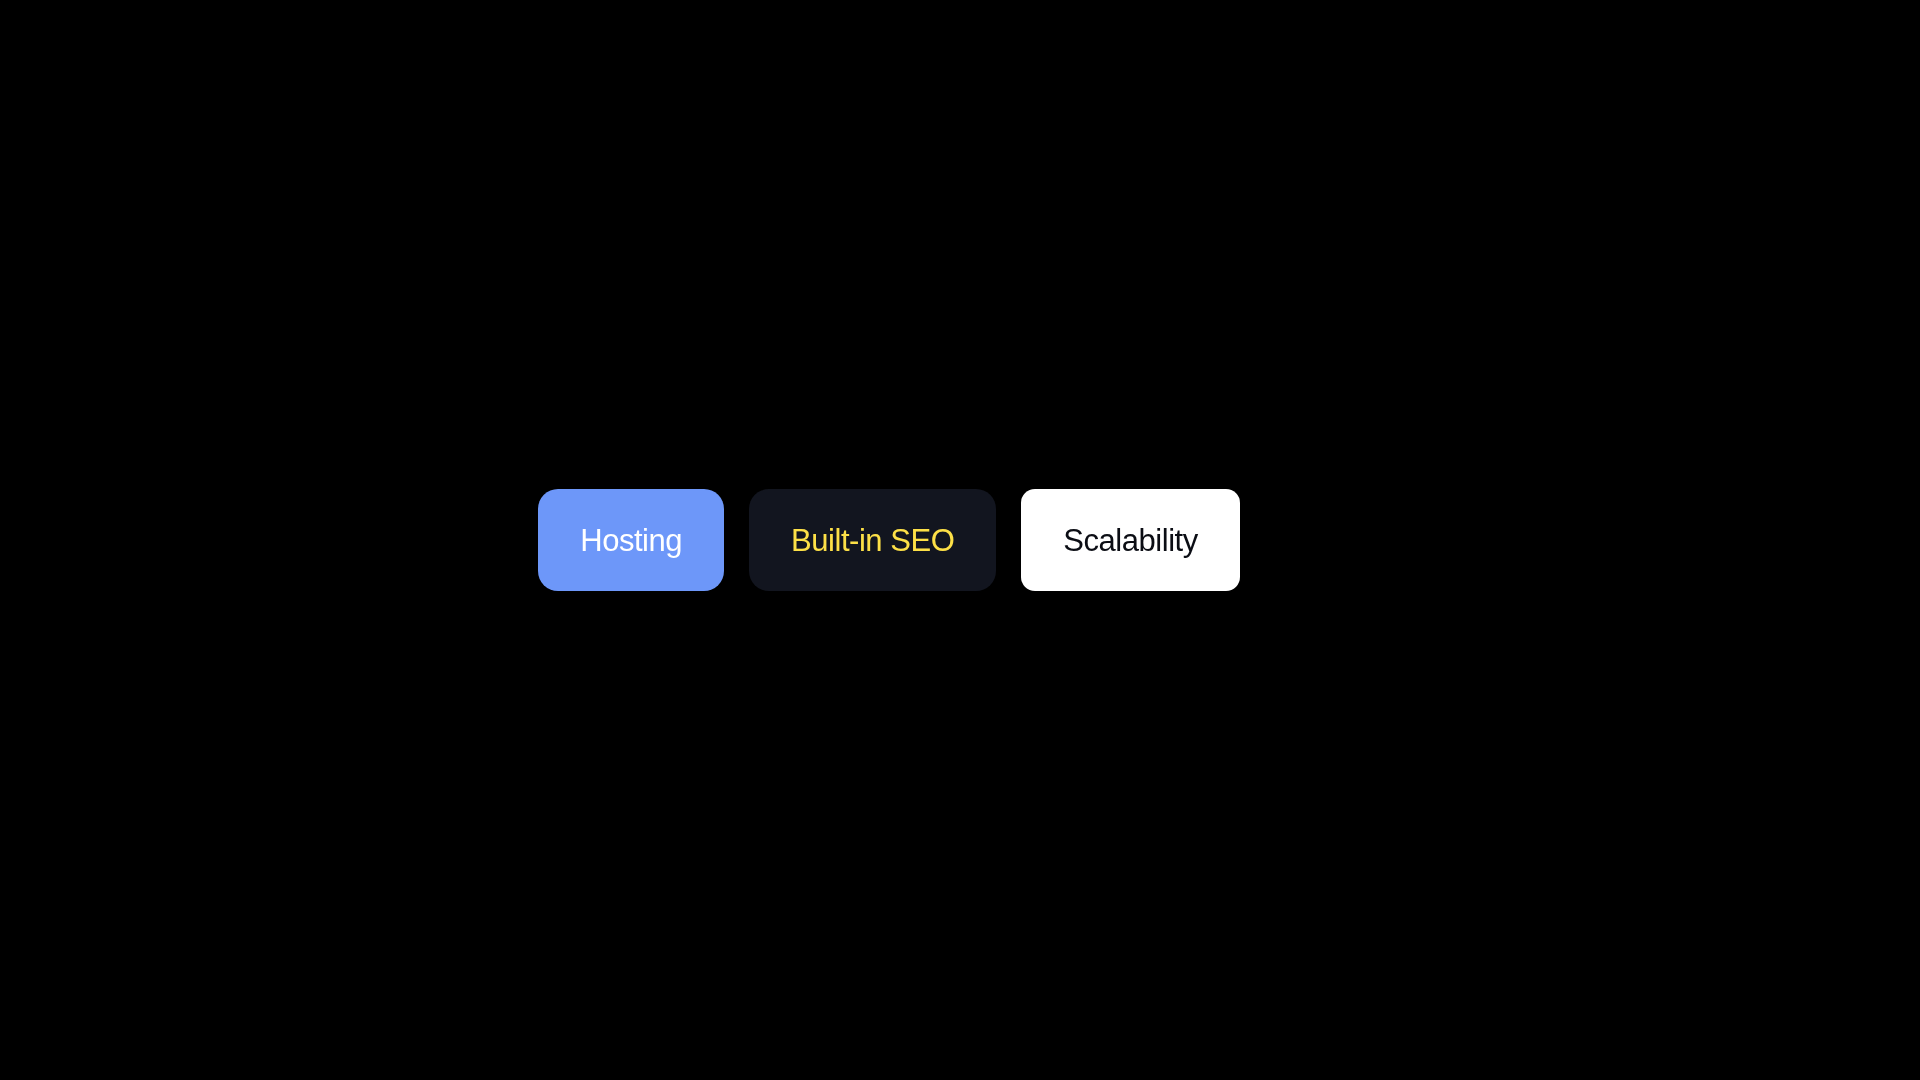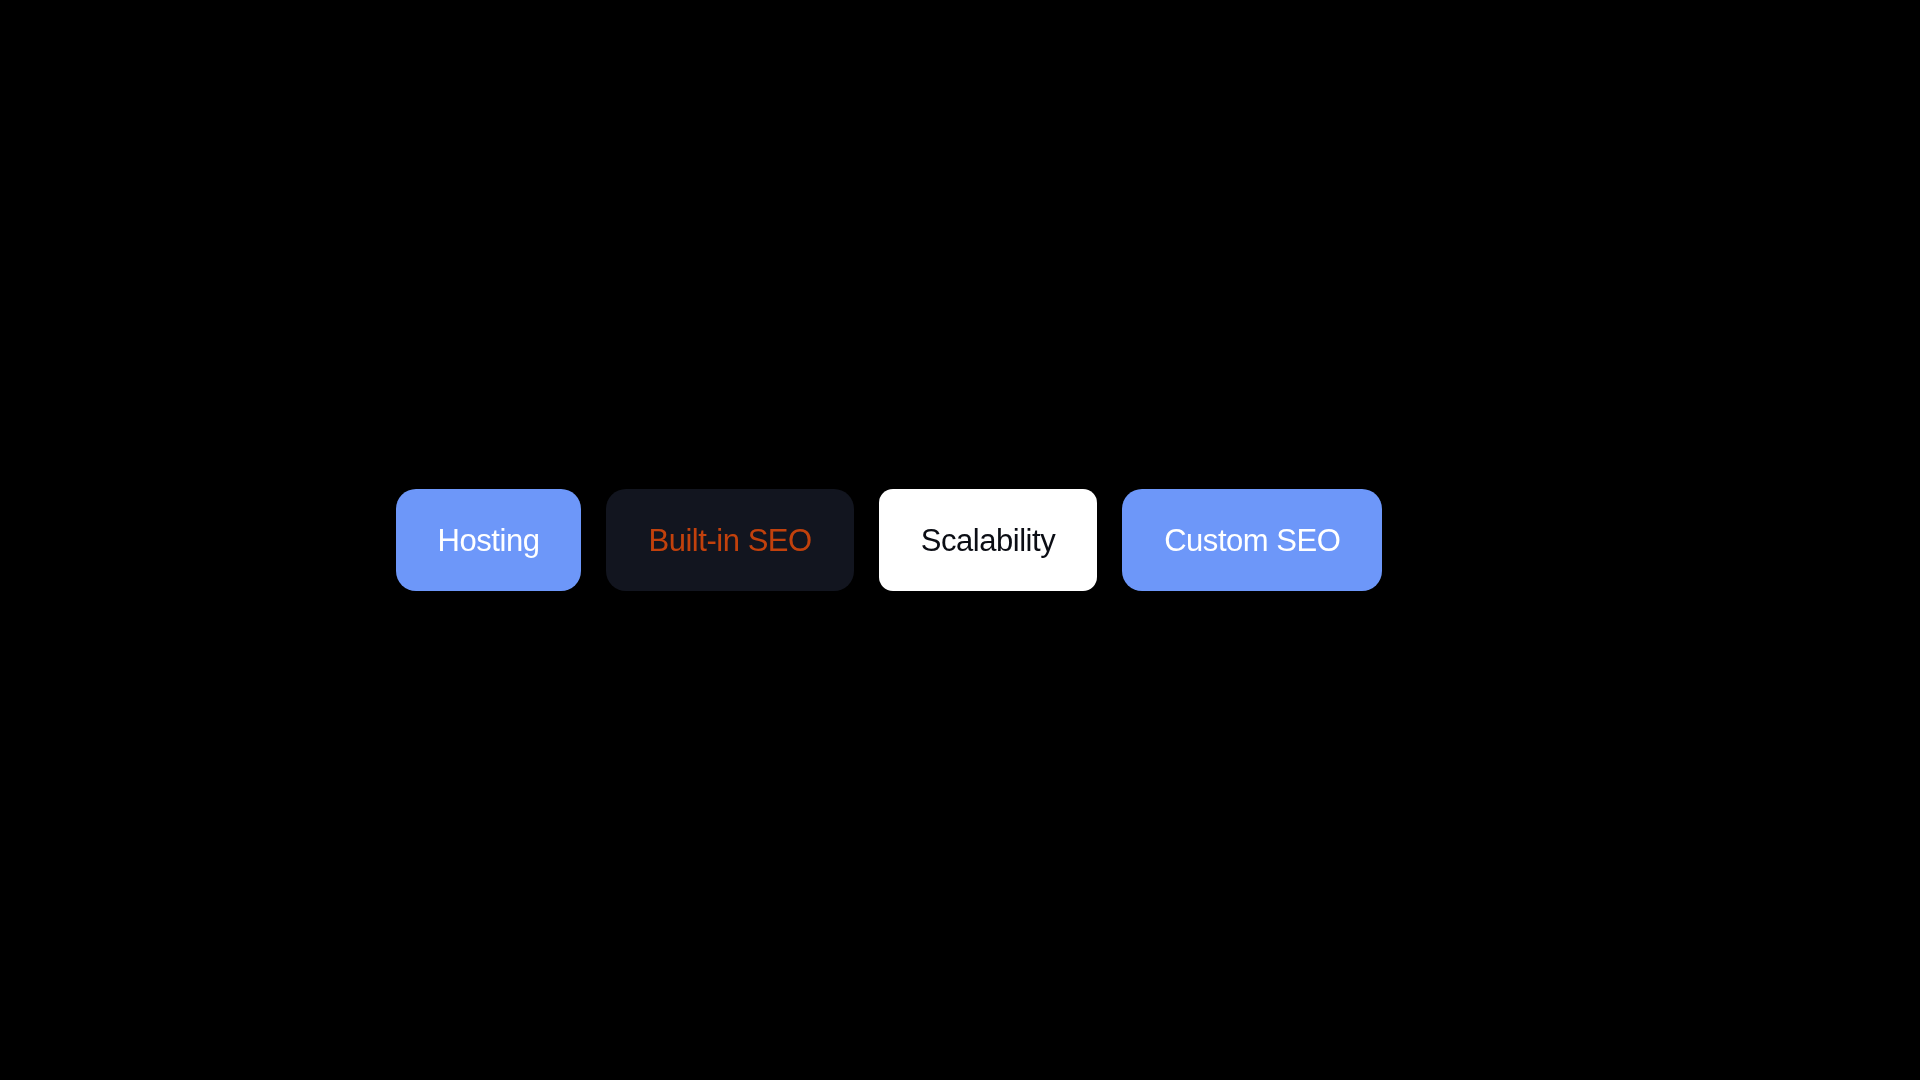--- a/index.html
+++ b/index.html
@@ -41,17 +41,16 @@
     cursor: pointer;
     line-height: 1;
   }
 </style>
 </head>
 <body style="background: rgb(0, 0, 0);">
 
 <div class="stage">
   <div class="pill-row">
     <button class="pill" style="background: rgb(109, 151, 249); color: rgb(255, 255, 255);">Hosting</button>
-    <button class="pill" style="background: rgb(18, 21, 31); color: #c2410c;">Built-in SEO</button>
+    <button class="pill" style="background: rgb(18, 21, 31); color: #fde047;">Built-in SEO</button>
     <button class="pill" style="background: rgb(255, 255, 255); color: rgb(11, 13, 20); border-radius: 14px;">Scalability</button>
-    <button class="pill" style="background: rgb(109, 151, 249); color: rgb(255, 255, 255);">Custom SEO</button>
   </div>
 </div>
 
 </body></html>

